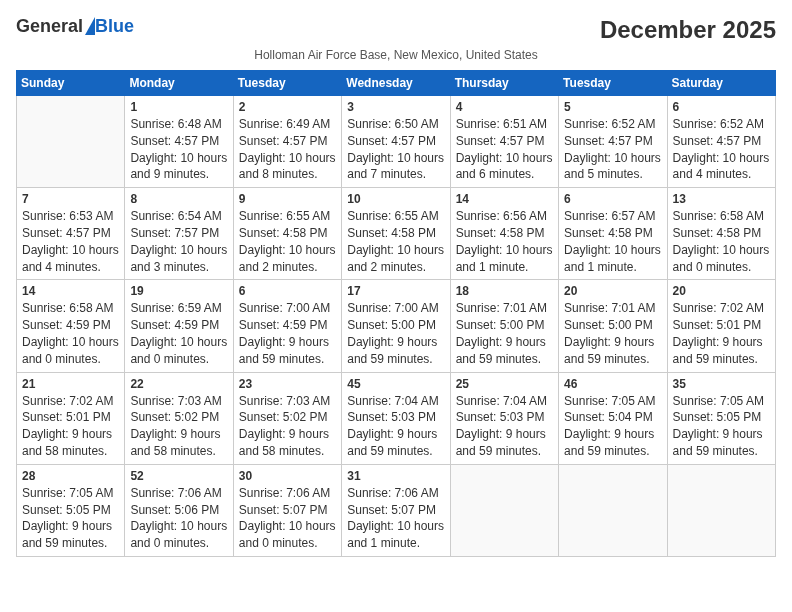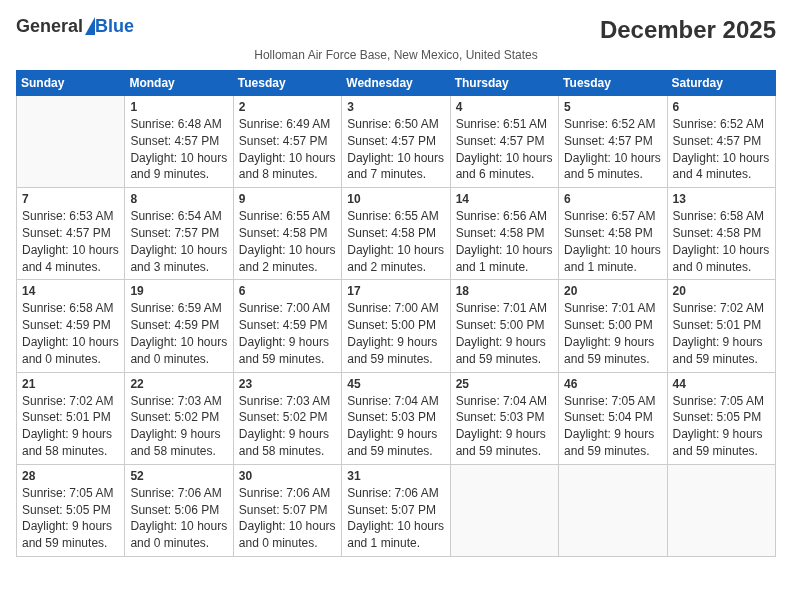--- a/index.html
+++ b/index.html
@@ -299,21 +299,21 @@
 and 59 minutes.</div>
         </td>
         <td>
           <span class="day-number">46</span>
           <div class="day-info" style="white-space: pre-line;">Sunrise: 7:05 AM
 Sunset: 5:04 PM
 Daylight: 9 hours
 and 59 minutes.</div>
         </td>
         <td>
-          <span class="day-number">44</span>
+          <span class="day-number">35</span>
           <div class="day-info" style="white-space: pre-line;">Sunrise: 7:05 AM
 Sunset: 5:05 PM
 Daylight: 9 hours
 and 59 minutes.</div>
         </td>
       </tr>
       <tr>
         <td>
           <span class="day-number">28</span>
           <div class="day-info" style="white-space: pre-line;">Sunrise: 7:05 AM

